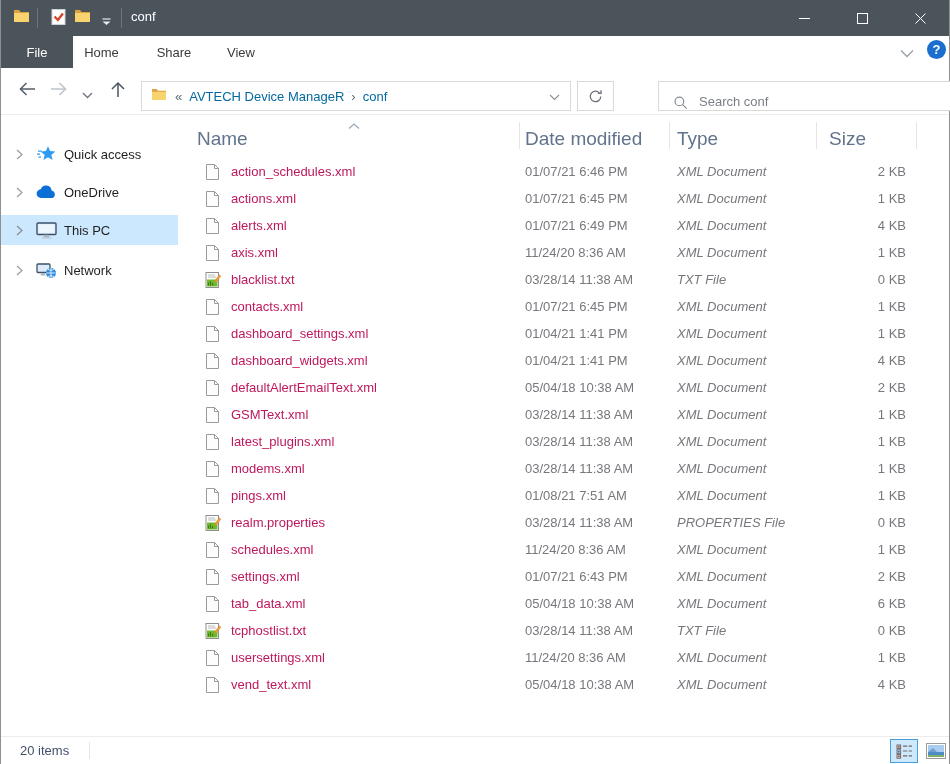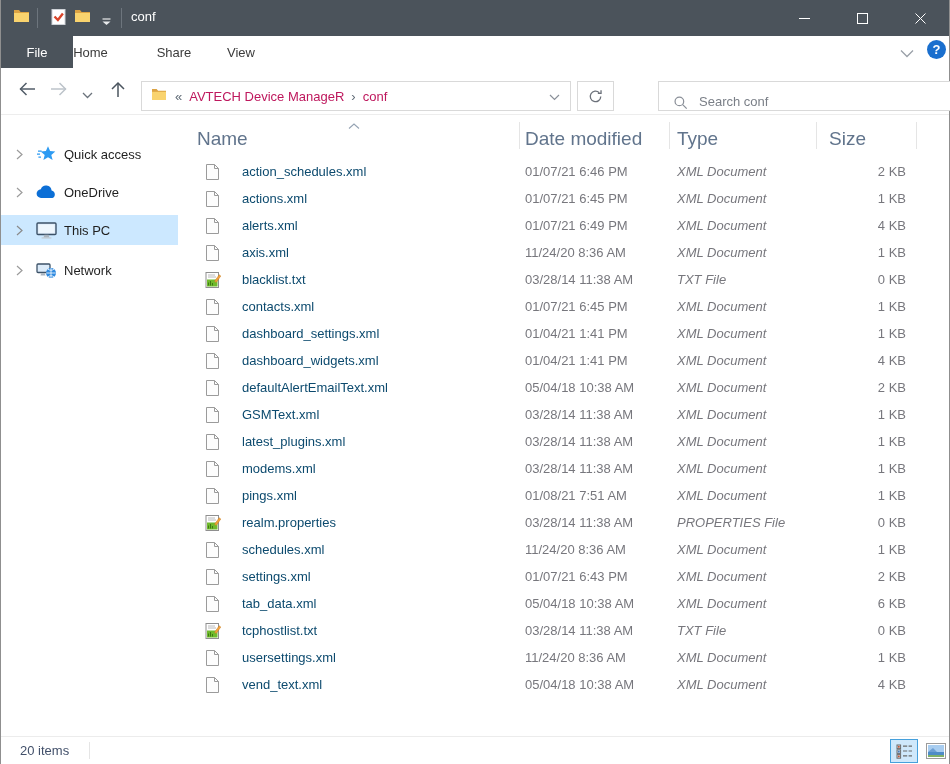--- a/index.html
+++ b/index.html
@@ -12,31 +12,31 @@
   .tb-sep{position:absolute;top:8px;width:1px;height:20px;background:#6d757d;}
   .tb-caret{position:absolute;top:14px;}
   .window-title{position:absolute;left:130px;top:9px;color:#ffffff;font-size:13px;}
   .win-controls{position:absolute;right:0;top:0;height:36px;display:flex;}
   .win-btn{width:58px;height:36px;display:flex;align-items:center;justify-content:center;}
 
   
   .tabrow{position:absolute;left:0;top:36px;width:100%;height:32px;background:#ffffff;}
   .tab{position:absolute;top:0;height:32px;display:flex;align-items:center;justify-content:center;color:#3b3b3b;font-size:13px;}
   .tab-file{left:0;width:72px;background:#4b535b;color:#ffffff;}
-  .tab-home{left:56px;width:67px;text-align:right;}
+  .tab-home{left:67px;width:67px;text-align:right;}
   .tab-share{left:139px;width:68px;}
   .tab-view{left:207px;width:66px;}
   .ribbon-chevron{position:absolute;top:10px;left:899px;}
   .help-btn{position:absolute;top:4px;left:926px;width:19px;height:19px;border-radius:50%;background:#1a6fce;color:#fff;display:flex;align-items:center;justify-content:center;font-size:13px;font-weight:bold;}
 
   
   .toolbar{position:absolute;left:0;top:68px;width:100%;height:47px;background:#ffffff;border-bottom:1px solid #ededed;box-sizing:border-box;}
   .nav-btn{position:absolute;top:13px;}
   .addressbar{position:absolute;left:140px;top:13px;width:430px;height:30px;border:1px solid #d9d9d9;box-sizing:border-box;background:#fff;display:flex;align-items:center;}
-  .addressbar .crumb{color:#be185d;margin-right:7px;white-space:nowrap;}
+  .addressbar .crumb{color:#0369a1;margin-right:7px;white-space:nowrap;}
   .addressbar .crumb-sep{color:#5f6a75;margin-right:7px;}
   .addr-folder{margin:0 8px 0 9px;flex:0 0 auto;}
   .addr-caret{margin-left:auto;margin-right:10px;}
   .refresh-btn{position:absolute;left:576px;top:13px;width:37px;height:30px;border:1px solid #d9d9d9;box-sizing:border-box;display:flex;align-items:center;justify-content:center;background:#fff;}
   .searchbox{position:absolute;left:657px;top:13px;width:310px;height:30px;border:1px solid #d9d9d9;box-sizing:border-box;background:#fff;display:flex;align-items:flex-end;}
   .searchbox svg{margin:0 9px 0 14px;flex:0 0 auto;}
   .searchbox input{border:0;outline:0;flex:1;font-family:"Liberation Sans",sans-serif;font-size:13px;color:#333;background:transparent;}
   .searchbox input::placeholder{color:#7a7f87;opacity:1;}
 
   
@@ -56,21 +56,21 @@
   .h-date{left:347px;}
   .h-type{left:499px;}
   .h-size{left:651px;text-align:right;}
   .sort-caret{position:absolute;left:170px;top:2px;}
   .hsep{position:absolute;top:7px;width:1px;height:27px;background:#e5e5e5;}
 
   .rows{position:absolute;left:0;top:44px;width:100%;}
   .row{position:relative;height:27px;}
   .cell{position:absolute;top:5px;white-space:nowrap;}
   .cell-icon{position:absolute;left:27px;top:4px;width:16px;height:18px;}
-  .cell.name{left:64px;color:#0c4a6e;}
+  .cell.name{left:53px;color:#be185d;}
   .cell.date{left:347px;color:#77777d;}
   .cell.type{left:499px;color:#77777d;font-style:italic;}
   .cell.size{left:620px;width:108px;text-align:right;color:#77777d;}
 
   
   .statusbar{position:absolute;left:0;top:736px;width:100%;height:40px;background:#fff;border-top:1px solid #ececec;box-sizing:border-box;}
   .status-count{position:absolute;left:19px;top:6px;color:#42506a;}
   .status-sep{position:absolute;left:88px;top:5px;width:1px;height:17px;background:#e5e5e5;}
   .view-btn{position:absolute;top:2px;width:28px;height:24px;display:flex;align-items:center;justify-content:center;box-sizing:border-box;}
   .view-details{left:889px;background:#cfe8fb;border:1px solid #46a0dc;}

